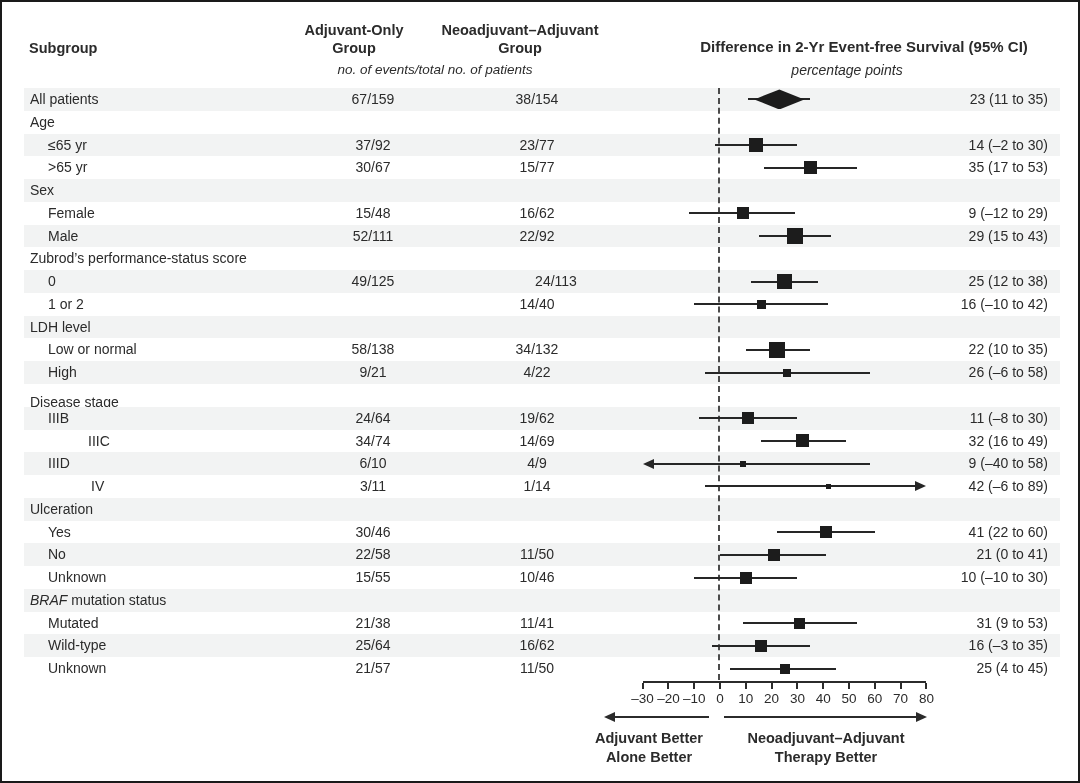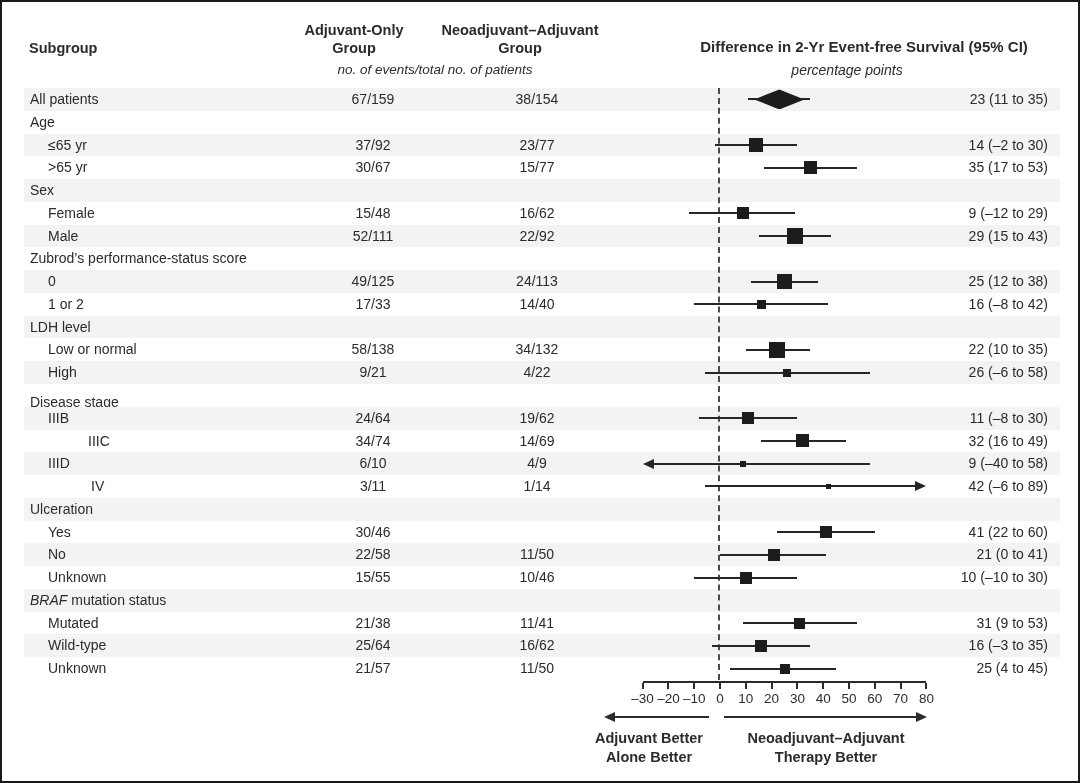--- a/index.html
+++ b/index.html
@@ -91,28 +91,27 @@
         <span class="cell" style="left: 249px;">52/111</span>
         <span class="cell" style="left: 413px;">22/92</span>
         <span class="ci-cell">29 (15 to 43)</span>
       </div>
       <div class="row" style="top: 159.39px;">
         <span class="lbl" style="left: 6px;">Zubrod’s performance-status score</span>
       </div>
       <div class="row stripe" style="top: 182.16px; background: rgb(242, 243, 243);">
         <span class="lbl" style="left: 24px;">0</span>
         <span class="cell" style="left: 249px;">49/125</span>
-        <span class="cell" style="left: 413px;">24/113</span>
+        <span class="cell" style="left: 432px;">24/113</span>
         <span class="ci-cell">25 (12 to 38)</span>
       </div>
       <div class="row" style="top: 204.93px;">
         <span class="lbl" style="left: 24px;">1 or 2</span>
-        <span class="cell" style="left: 249px;">17/33</span>
         <span class="cell" style="left: 413px;">14/40</span>
-        <span class="ci-cell">16 (–8 to 42)</span>
+        <span class="ci-cell">16 (–10 to 42)</span>
       </div>
       <div class="row stripe" style="top: 227.7px; background: rgb(242, 243, 243);">
         <span class="lbl" style="left: 6px;">LDH level</span>
       </div>
       <div class="row" style="top: 250.47px;">
         <span class="lbl" style="left: 24px;">Low or normal</span>
         <span class="cell" style="left: 249px;">58/138</span>
         <span class="cell" style="left: 413px;">34/132</span>
         <span class="ci-cell">22 (10 to 35)</span>
       </div>

